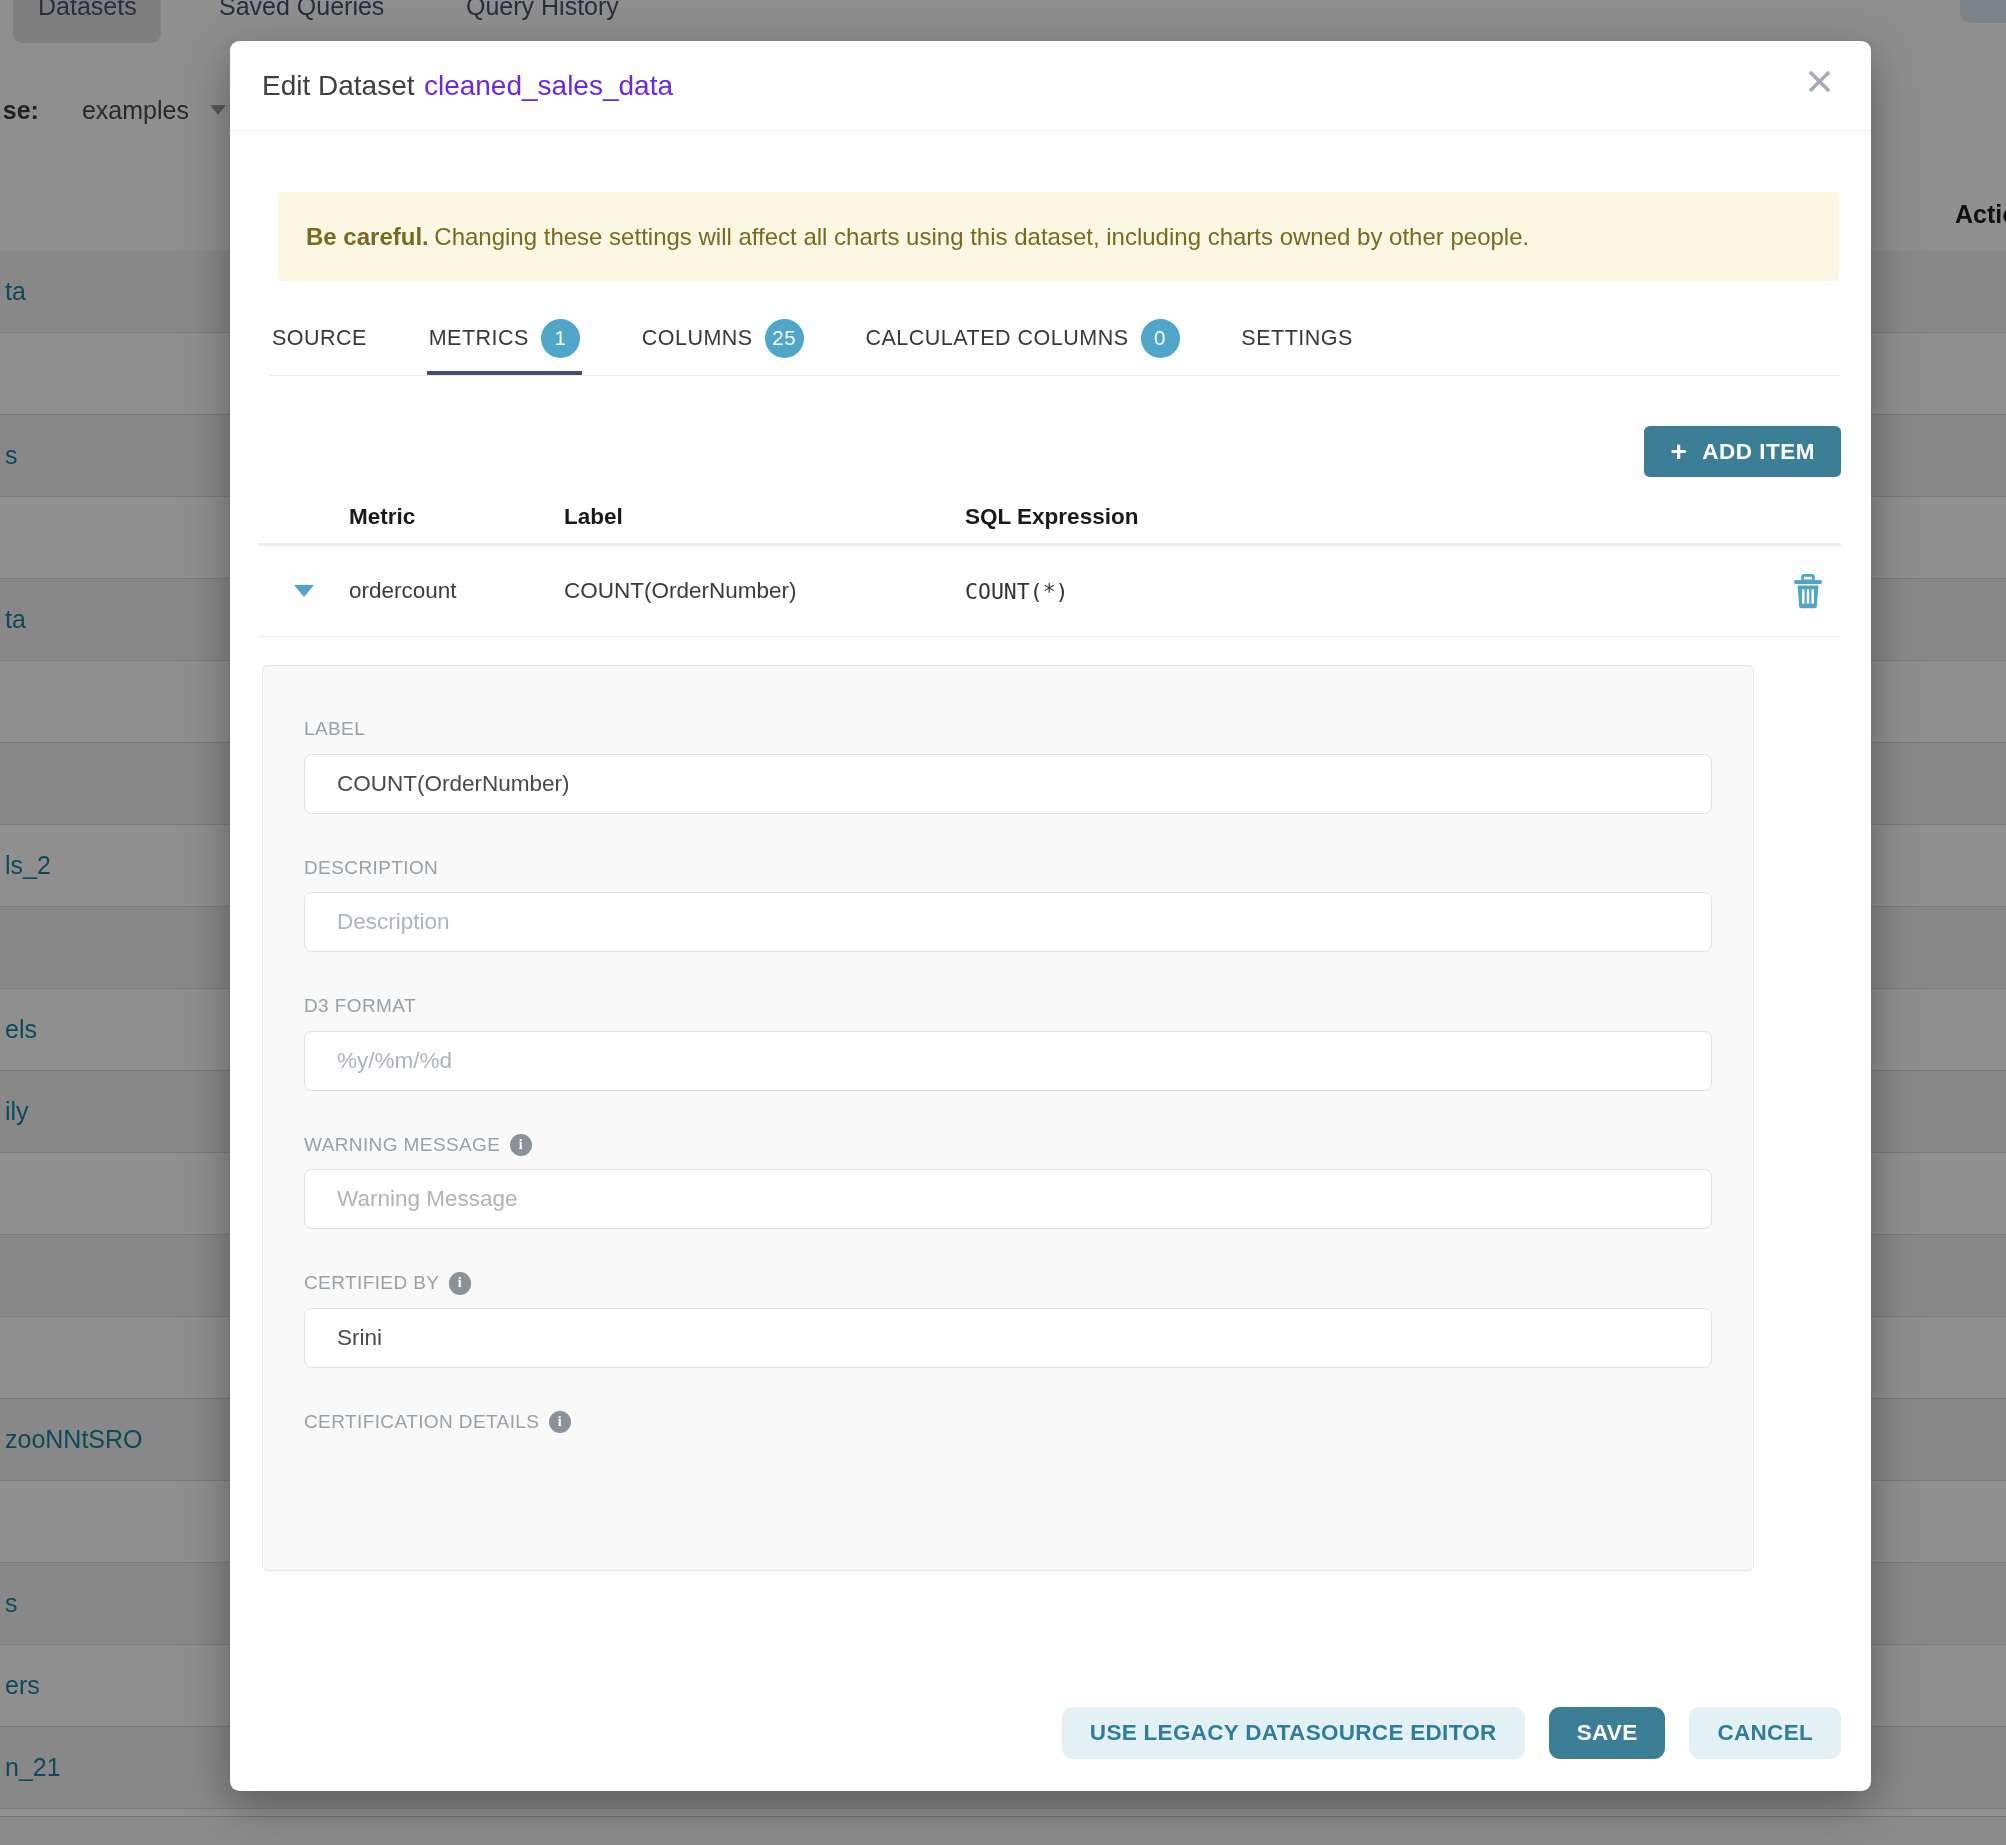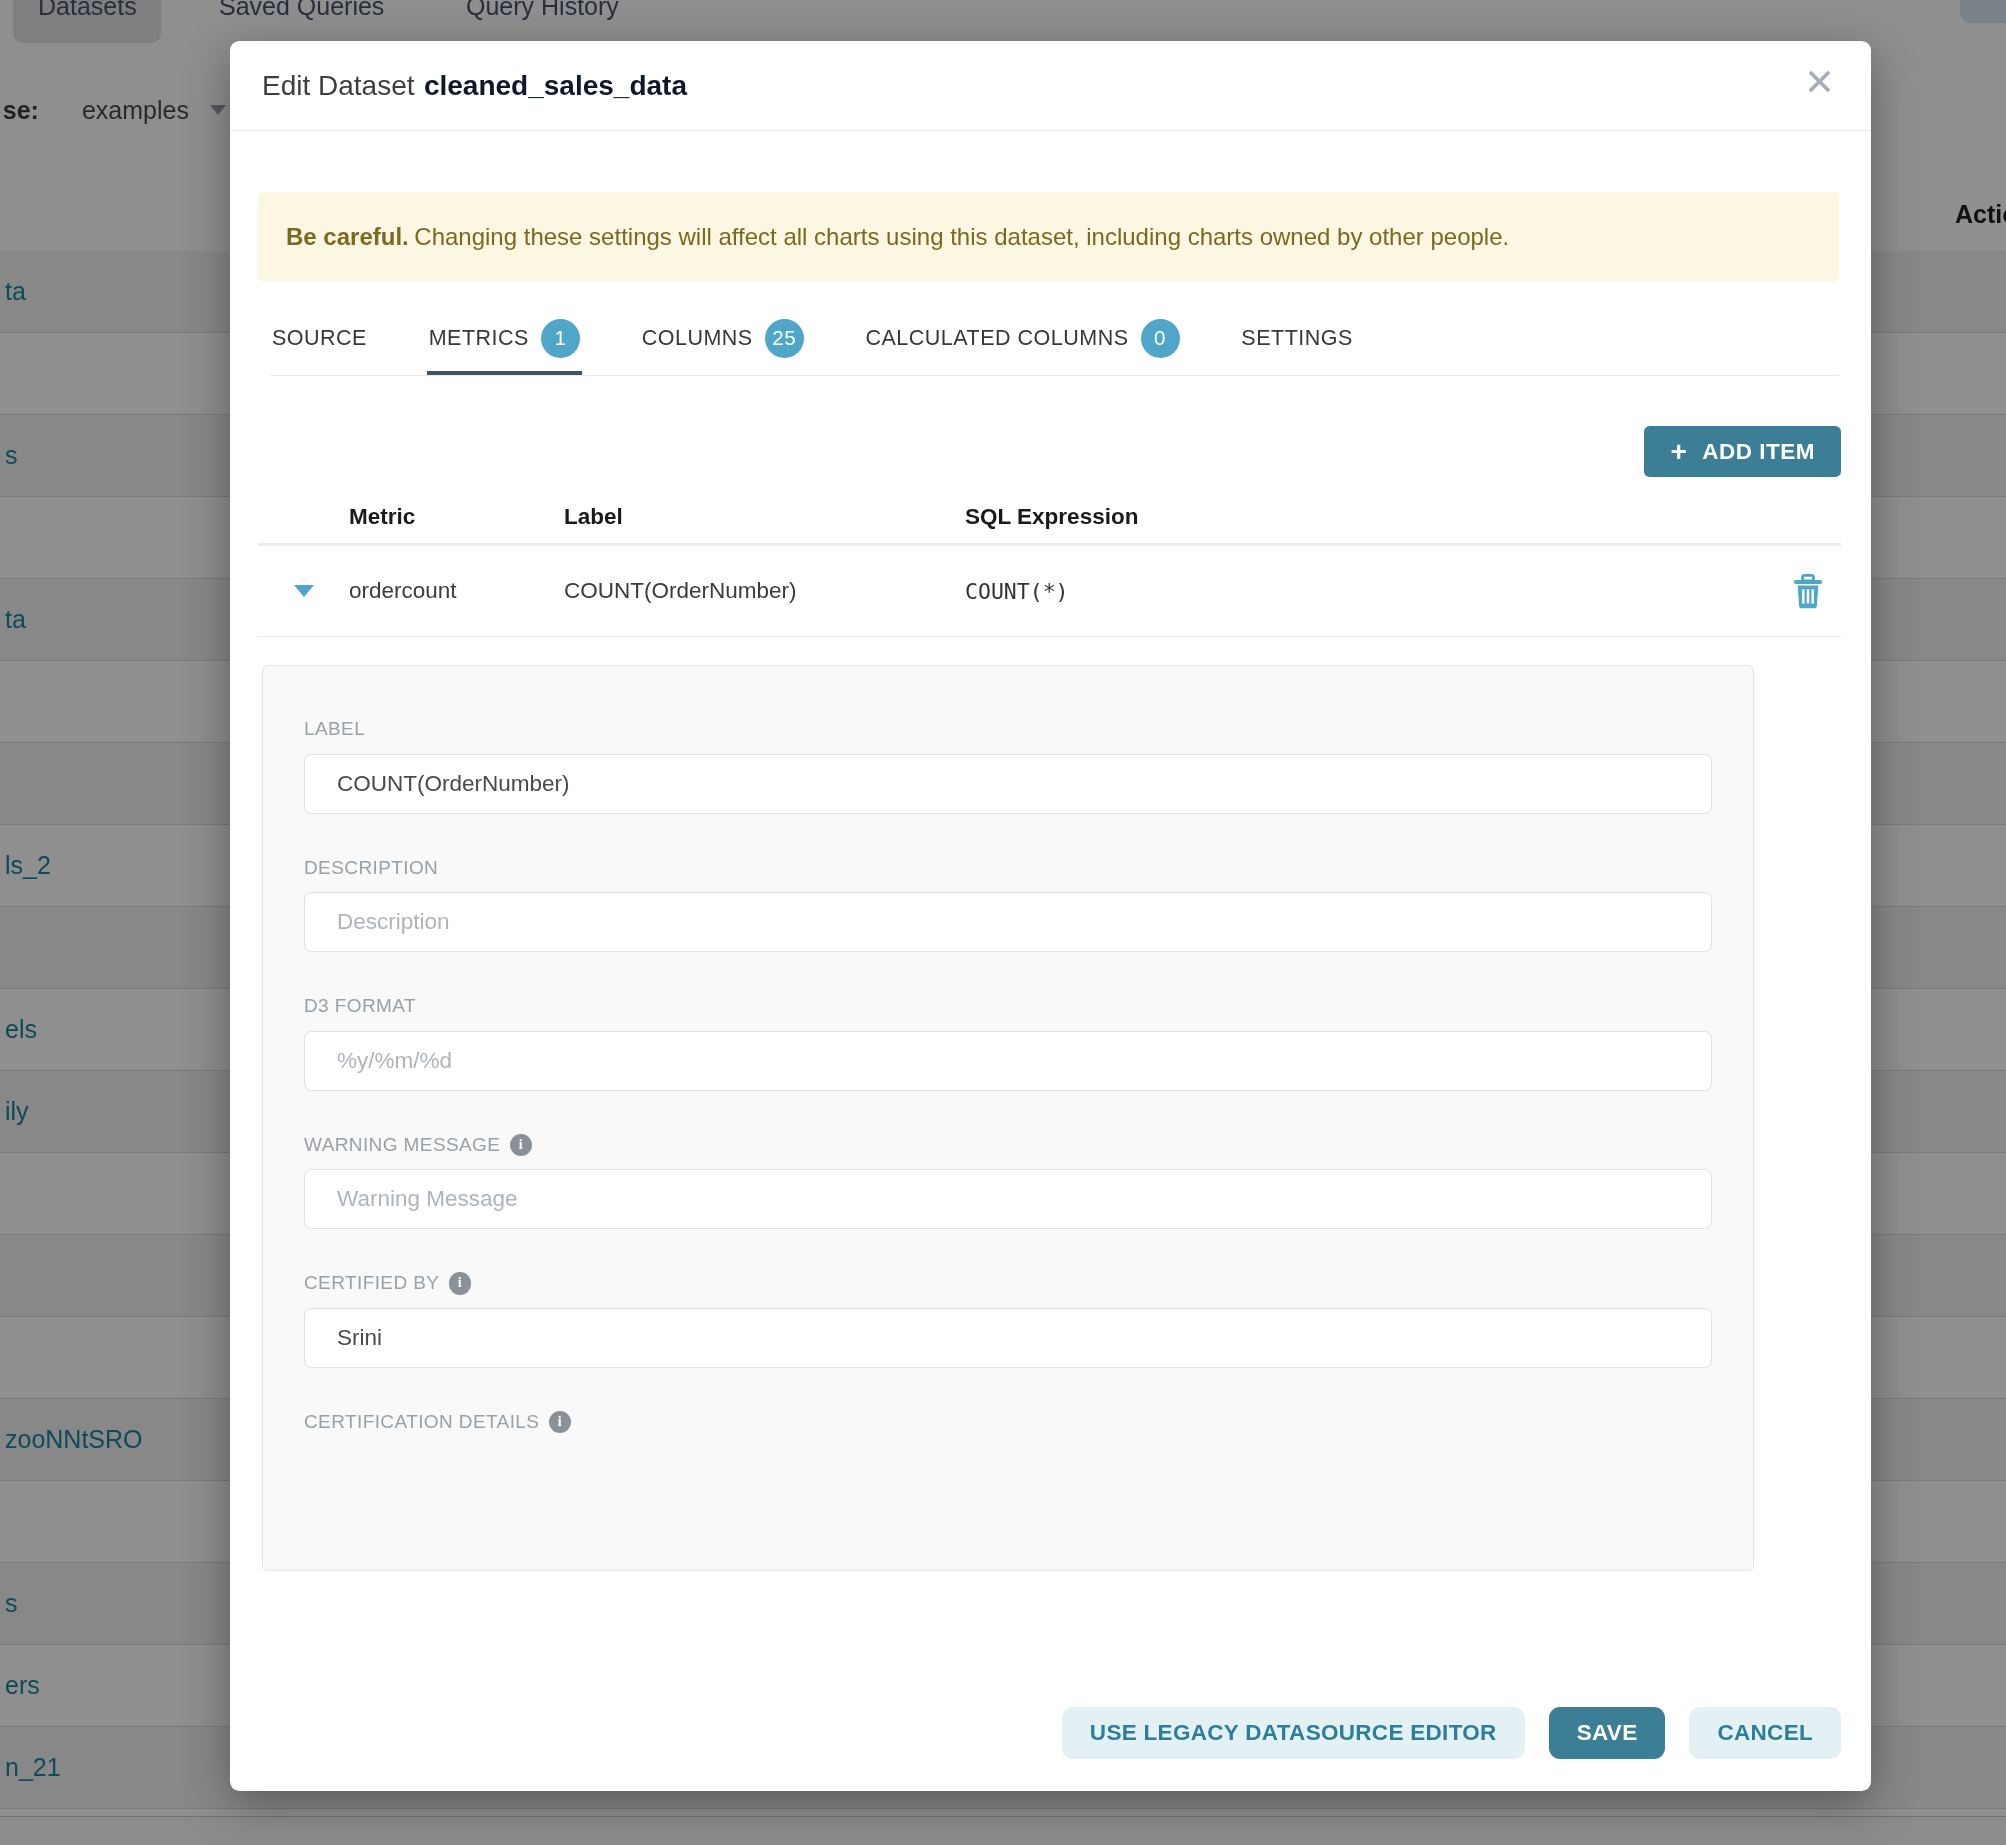--- a/index.html
+++ b/index.html
@@ -30,23 +30,23 @@
   .bg-footer{position:absolute;left:0;right:0;top:1816px;height:30px;background:#FAFAFA;border-top:0.9px solid #C8C8C8;}
   .avatar-chip{position:absolute;right:-11.2px;top:-9.4px;width:58px;height:32px;border-radius:11.2px;background:#DCE9F2;}
   
   .overlay{position:absolute;inset:0;background:rgba(0,0,0,0.44);z-index:5;}
   
   .modal{position:absolute;left:230px;top:41px;width:1641px;height:1750px;background:#fff;
     border-radius:9.4px;z-index:10;box-shadow:0 13px 45px rgba(0,0,0,0.35);}
   .m-header{position:absolute;left:0;right:0;top:0;height:90px;border-bottom:0.9px solid #ECECEC;
     display:flex;align-items:center;padding-left:32px;box-sizing:border-box;}
   .m-title{font-size:28px;color:#3E3E3E;}
-  .m-title .tname{font-weight:700;color:#0f172a;margin-left:9.4px;}
+  .m-title .tname{font-weight:400;color:#6d28d9;margin-left:9.4px;}
   .m-close{position:absolute;right:36px;top:22.5px;font-size:37px;color:#A7ACB8;cursor:pointer;line-height:1;}
-  .m-banner{position:absolute;left:28px;right:32px;top:151px;height:89px;background:var(--banner-bg,#FBF7E2);
+  .m-banner{position:absolute;left:48px;right:32px;top:151px;height:89px;background:var(--banner-bg,#FBF7E2);
     border-radius:3.7px;display:flex;align-items:center;padding-left:28px;box-sizing:border-box;
     font-size:24px;color:var(--banner-text,#7A691F);}
   .m-banner .bwarn{font-weight:700;margin-right:5.6px;}
   .m-tabs{position:absolute;left:32px;right:32px;top:264px;height:71px;display:flex;gap:58px;
     border-bottom:0.9px solid #EAEAEA;box-sizing:border-box;margin-left:8px;}
   .tab{display:inline-flex;align-items:center;height:100%;padding:0 1.9px;box-sizing:border-box;
     border-bottom:4.7px solid transparent;font-size:21.5px;letter-spacing:0.5px;color:#383838;cursor:pointer;}
   .tab.active{border-bottom-color:var(--tab-underline,#44506B);}
   .tab-badge{display:inline-flex;align-items:center;justify-content:center;min-width:39px;height:39px;
     padding:0 7.5px;margin-left:12px;border-radius:19.7px;background:var(--badge,#4FA6C8);color:#fff;

